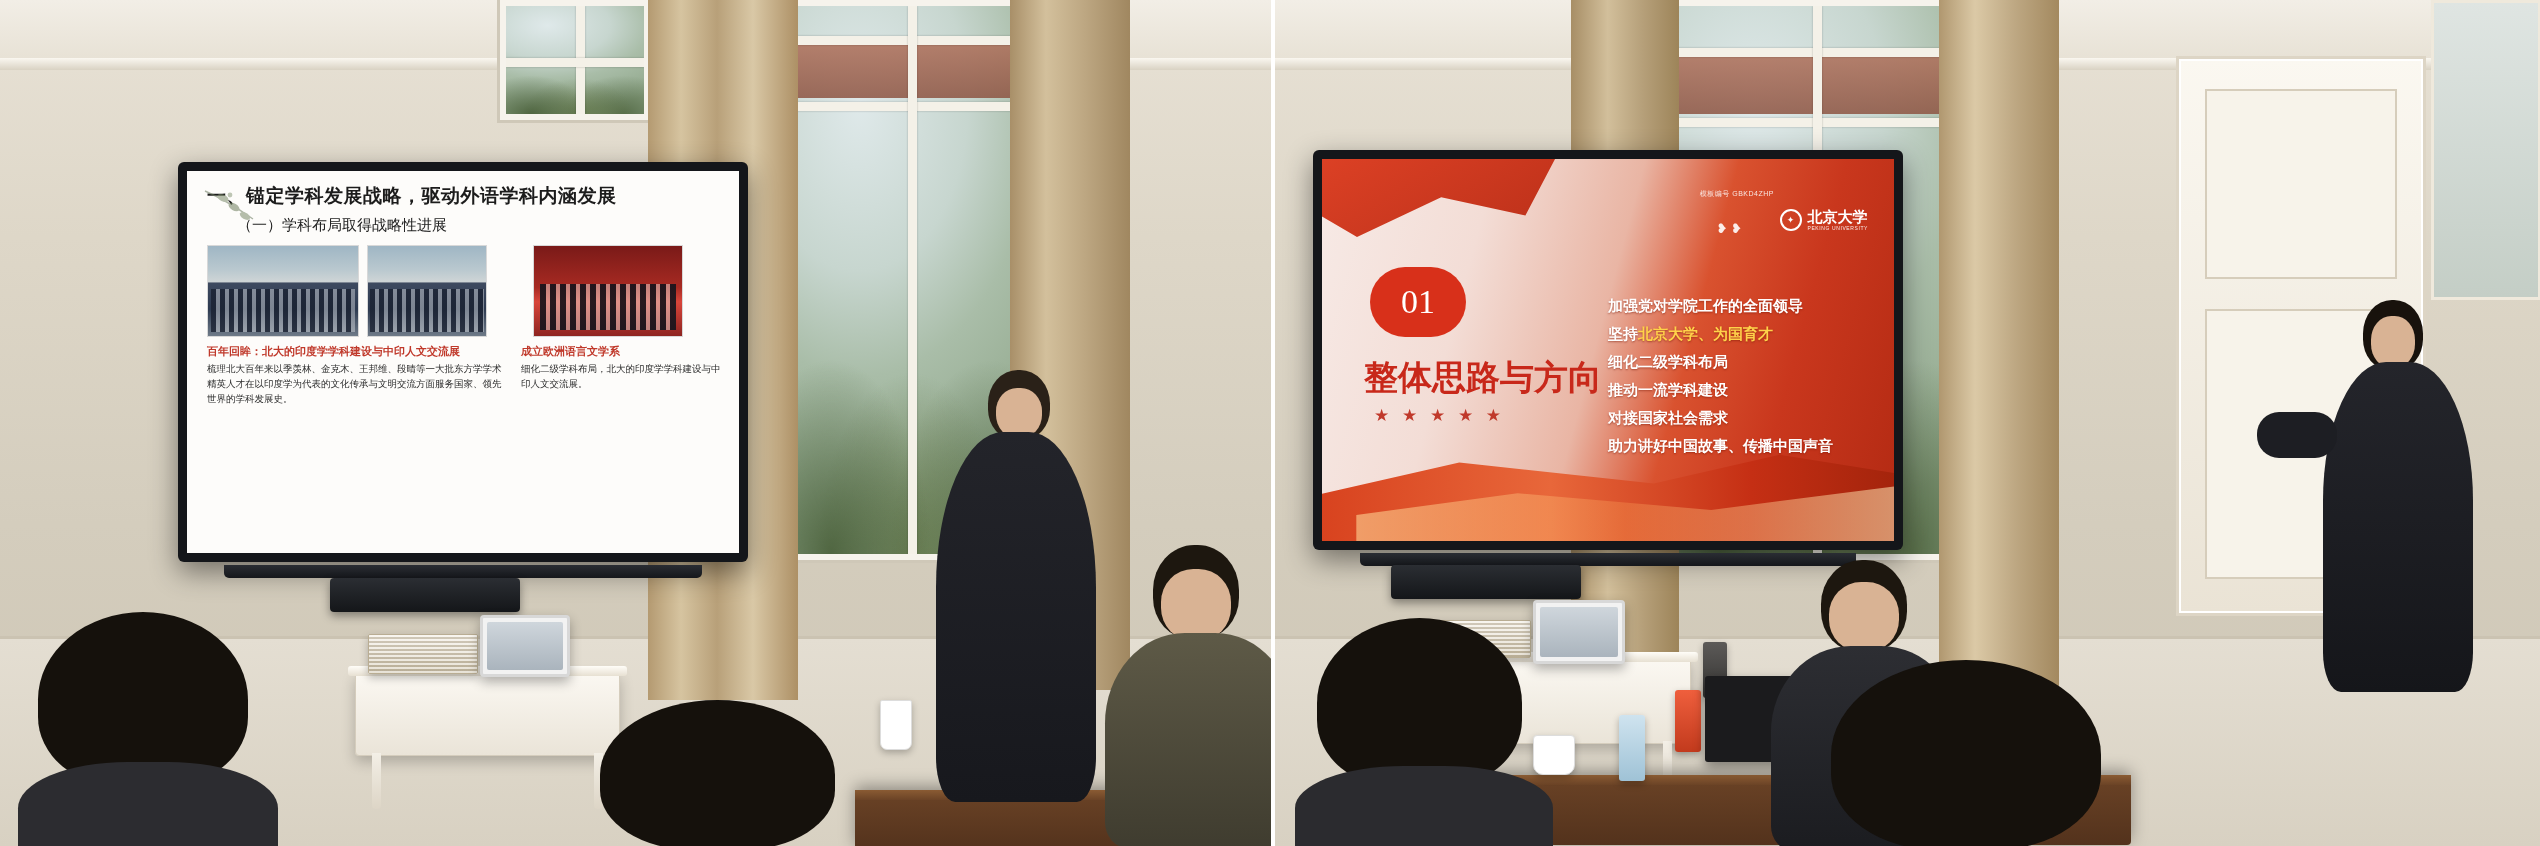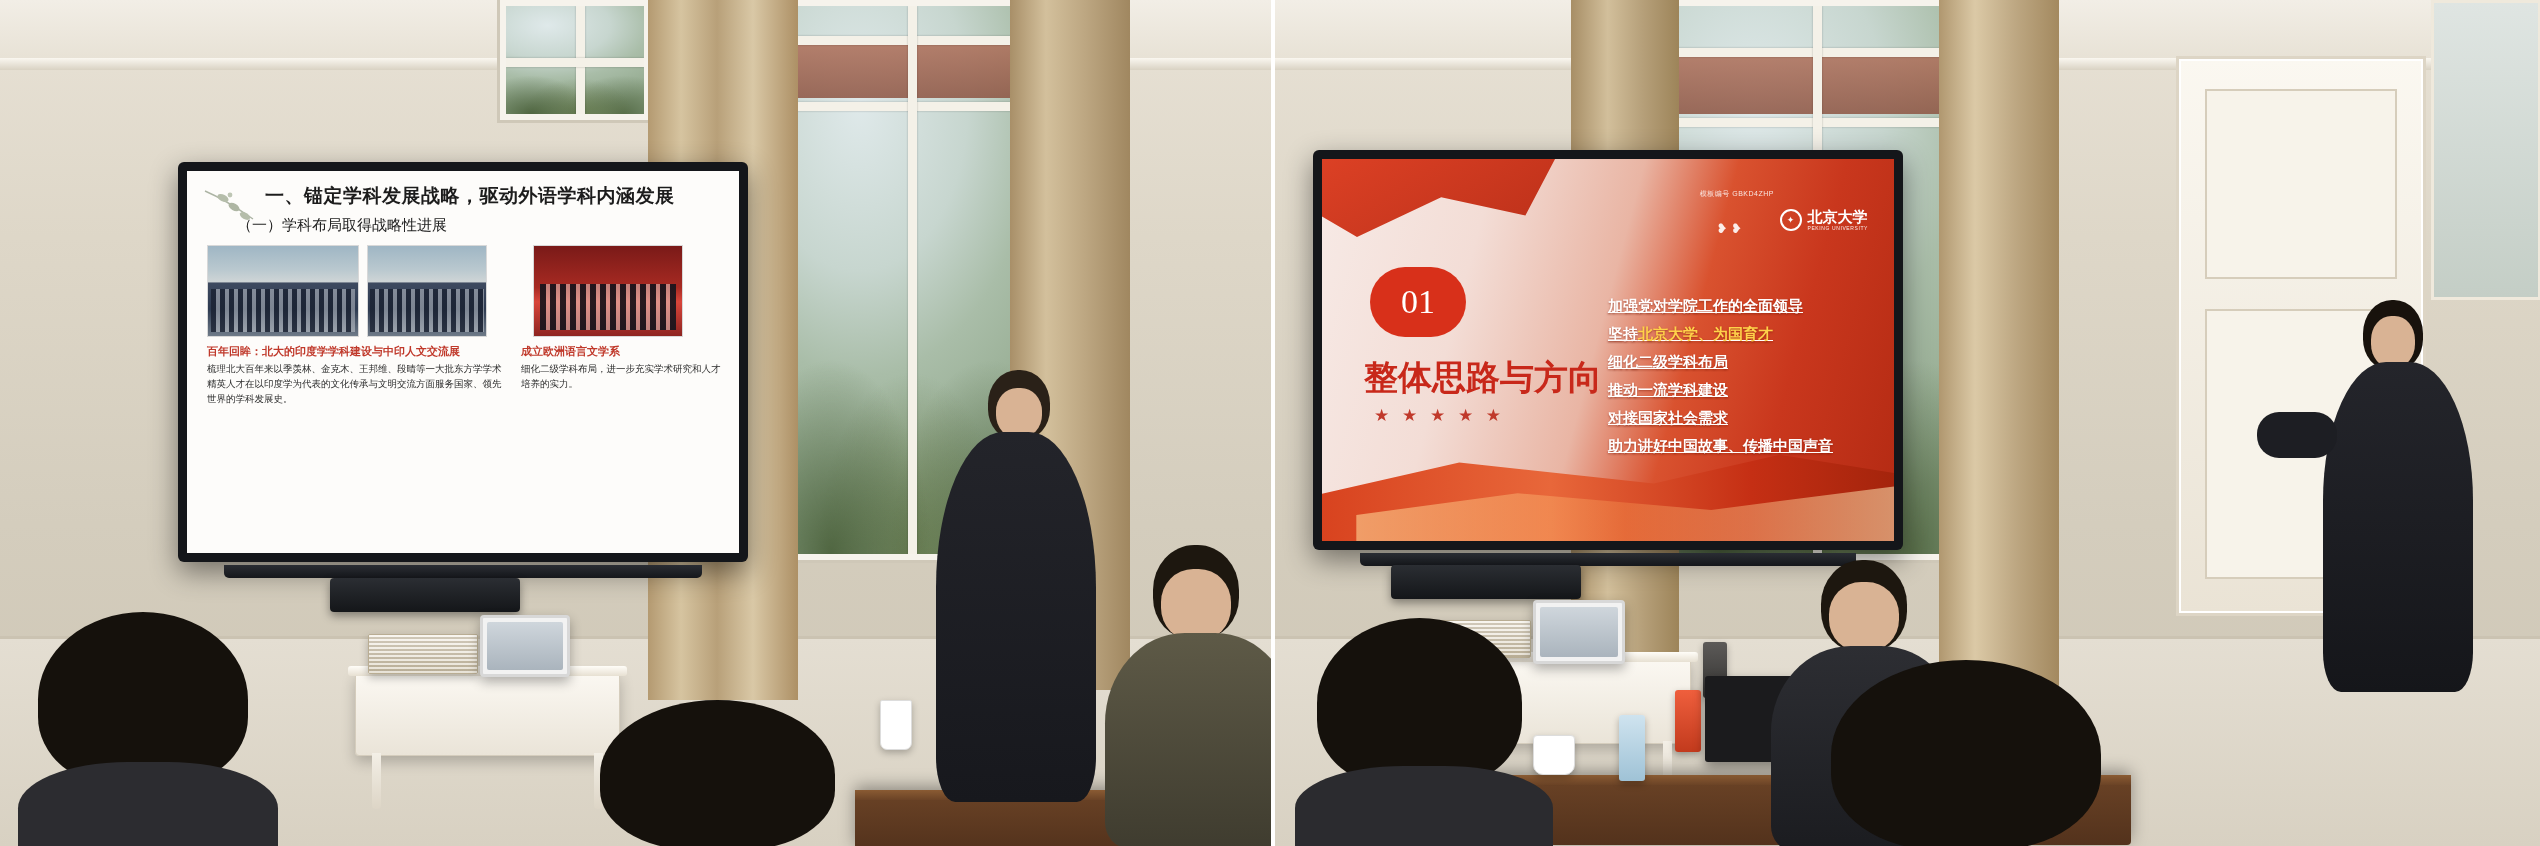--- a/index.html
+++ b/index.html
@@ -60,21 +60,21 @@
   .tv { position:absolute; border-radius:6px; background:#14161a;
         box-shadow:0 10px 28px rgba(0,0,0,.45); padding:9px; }
   .tv-inner { width:100%; height:100%; overflow:hidden; background:#fff; position:relative; }
   .tv-bar { position:absolute; left:8%; bottom:-16px; width:84%; height:13px;
             background:linear-gradient(180deg,#2a2d33,#15171b); border-radius:0 0 5px 5px; }
 
   
   .slideA { position:absolute; inset:0; background:#fdfcfa; padding:14px 18px 10px 20px; }
   .slideA .branch { position:absolute; left:16px; top:14px; width:60px; height:44px; opacity:.55; }
   .slideA h1 { font-size:19px; color:#1c1c1c; font-weight:700; letter-spacing:.5px;
-               margin-left:58px; line-height:1.15; white-space:nowrap; }
+               line-height:1.15; white-space:nowrap; }
   .slideA h2 { font-size:15px; color:#222; font-weight:400; margin:9px 0 0 30px; }
   .cols { display:flex; gap:16px; margin-top:10px;justify-content:flex-end; }
   .col { flex:1; }
   .photo-row { display:flex; gap:8px; }
   .photo { border:1px solid #d8d8d8; position:relative; overflow:hidden; }
   .ph-group {
     background:
       linear-gradient(180deg,#9fb6c4 0%, #b9c8cf 26%, #cfd5d6 40%, #3e4a60 41%, #2d3a50 70%, #6e7a88 100%);
   }
   .ph-group::after{
@@ -102,21 +102,21 @@
     background:linear-gradient(90deg,#d8431f,#e8673a 40%,#c52f14 75%,#a4240c);
     clip-path:polygon(0 46%, 24% 22%, 58% 38%, 80% 16%, 100% 30%, 100% 100%, 0 100%); }
   .swoosh2 { position:absolute; left:6%; bottom:-2%; width:94%; height:22%;
     background:linear-gradient(90deg,rgba(255,214,150,.75),rgba(255,170,90,.35),rgba(255,230,180,.7));
     clip-path:polygon(0 60%, 30% 34%, 66% 54%, 100% 26%, 100% 100%, 0 100%); opacity:.8;}
   .badge01 { position:absolute; border-radius:999px; background:#d8301a;
     display:flex; align-items:center; justify-content:center;
     color:#fff; font-family:"Liberation Serif",serif; }
   .bigTitle { position:absolute; color:#c8281a; font-weight:700; white-space:nowrap; }
   .stars { position:absolute; color:#c0392b; letter-spacing:4px; }
-  .bullets { position:absolute; color:#fff;text-decoration:underline; }
+  .bullets { position:absolute; color:#fff; }
   .bullets div { margin-bottom:9px; font-weight:700; white-space:nowrap;
                  text-shadow:0 1px 2px rgba(120,20,0,.55); }
   .bullets .hl { color:#ffd24a; }
   .logoBox { position:absolute; display:flex; align-items:center; gap:6px; color:#fff; }
   .logoSeal { width:22px; height:22px; border-radius:50%; border:2px solid #fff;
               display:flex; align-items:center; justify-content:center; font-size:9px; }
   .logoTxt { font-family:"Liberation Serif",serif; font-size:15px; font-weight:700; line-height:1; }
   .logoSub { font-size:5px; letter-spacing:.6px; opacity:.9; }
   .codeTxt { position:absolute; color:rgba(255,255,255,.85); font-size:7px; letter-spacing:.5px; white-space:nowrap;}
   .doves { position:absolute; color:#fff; font-size:13px; opacity:.9; }
@@ -212,21 +212,21 @@
                 <div class="photo ph-group" style="width:152px;height:92px;"></div>
                 <div class="photo ph-group" style="width:120px;height:92px;"></div>
               </div>
               <div class="cap-red">百年回眸：北大的印度学学科建设与中印人文交流展</div>
               <div class="cap-body">梳理北大百年来以季羡林、金克木、王邦维、段晴等一大批东方学学术精英人才在以印度学为代表的文化传承与文明交流方面服务国家、领先世界的学科发展史。</div>
             </div>
 
             <div class="col" style="max-width:200px;">
               <div class="photo ph-red" style="width:150px;height:92px;margin-left:12px;"></div>
               <div class="cap-red">成立欧洲语言文学系</div>
-              <div class="cap-body">细化二级学科布局，进一步充实学术研究和人才培养的实力。</div>
+              <div class="cap-body">细化二级学科布局，北大的印度学学科建设与中印人文交流展。</div>
             </div>
           </div>
         </div>
 
       </div>
       <div class="tv-bar"></div>
     </div>
 
     <div class="soundbar" style="left:330px; top:578px; width:190px; height:34px;"></div>
     <div class="console" style="left:355px; top:672px; width:265px; height:84px;">

